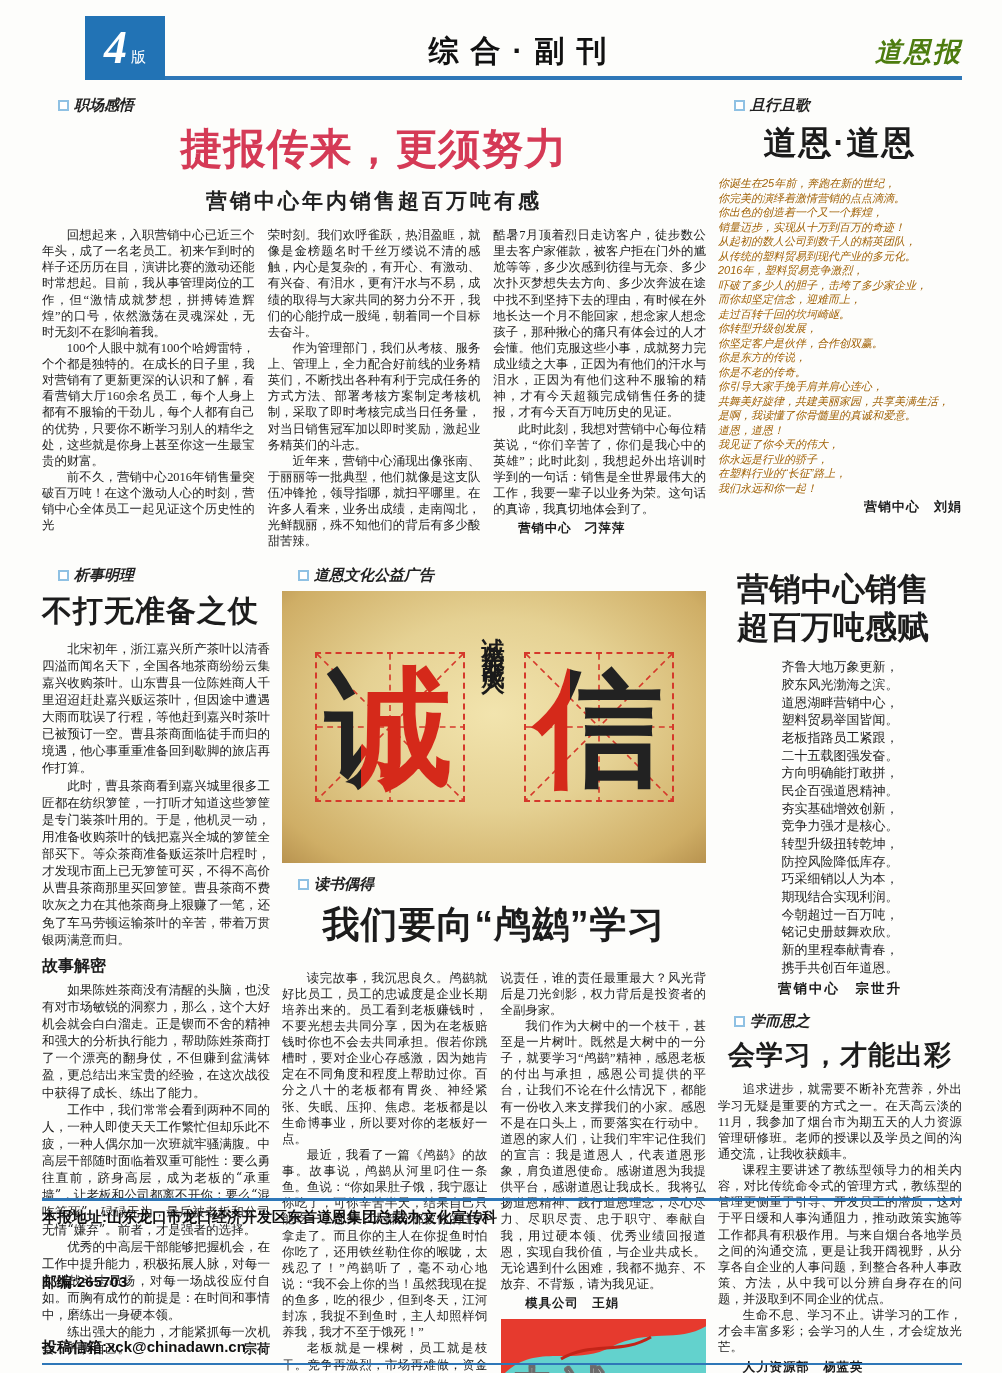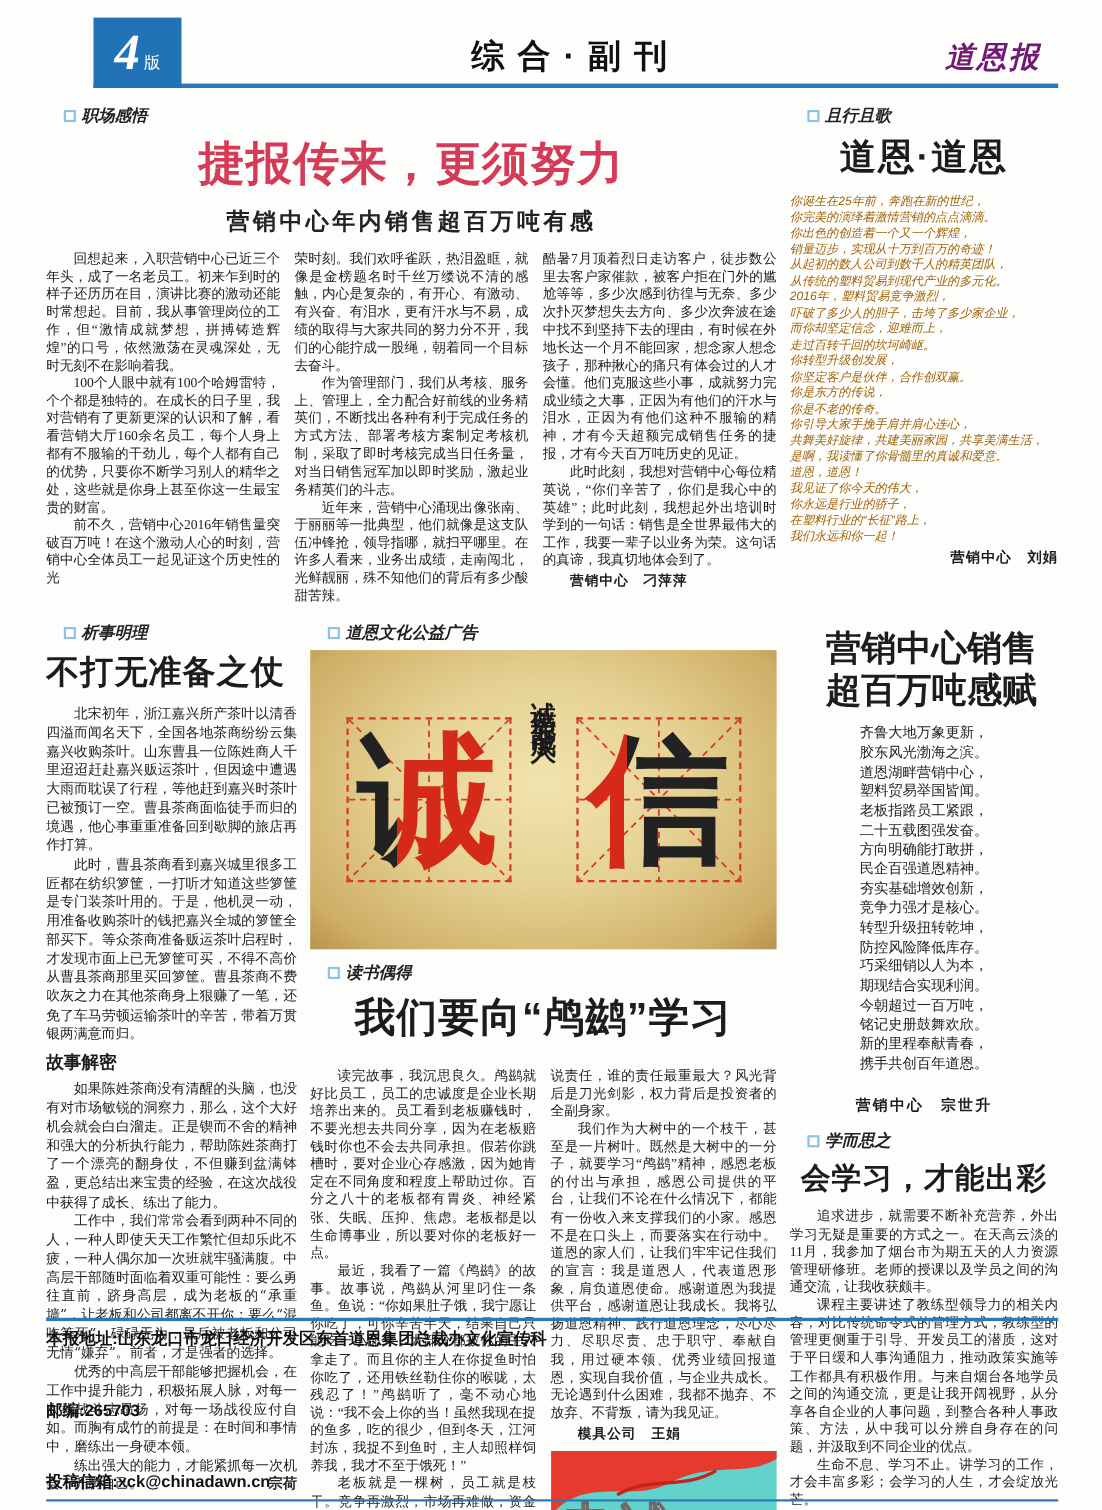--- a/index.html
+++ b/index.html
@@ -13,23 +13,23 @@
   
   .masthead { position:relative; height:46px; margin-left:43px; margin-right:0;
     border-bottom:4px solid #2e77b8; }
   .page-badge { position:absolute; left:0; bottom:-4px; width:80px; height:64px;
     background:#2273b5; color:#fff; display:flex; align-items:center; justify-content:center; }
   .page-badge .num { font-family:"Liberation Serif",serif; font-style:italic; font-weight:bold; font-size:46px; line-height:1; }
   .page-badge .ban { font-family:"Liberation Sans",sans-serif; font-size:15px; margin:18px 0 0 4px; }
   .section-title { position:absolute; left:0; right:0; bottom:4px; text-align:center;
     font-family:"Liberation Sans","DejaVu Sans",sans-serif; font-weight:bold;
     font-size:30px; letter-spacing:12px; color:#111; }
-  .paper-name { position:absolute; right:16px; bottom:6px;
+  .paper-name { position:absolute; right:0; bottom:6px;
     font-family:"DejaVu Serif",serif; font-style:italic; font-weight:bold;
-    font-size:27px; color:#701a75; letter-spacing:2px; }
+    font-size:27px; color:#4d7c0f; letter-spacing:2px; }
   
   .tag { display:flex; align-items:center; gap:5px; margin:0 0 6px 16px;
     font-family:"Liberation Sans","DejaVu Sans",sans-serif; font-weight:bold; font-size:15px; color:#222;font-style:italic; }
   .tag .sq { display:inline-block; width:11px; height:11px; border:2px solid #8fc1e3; background:#fff; }
   
   .content { margin-top:16px; display:grid; grid-template-columns:228px 424px 244px;
     column-gap:12px; row-gap:16px; }
   .block-main   { grid-column:1 / span 2; grid-row:1; }
   .block-poem1  { grid-column:3; grid-row:1; }
   .block-left2  { grid-column:1; grid-row:2; }
@@ -81,25 +81,25 @@
   .cols2 .col { flex:1 1 0; }
   
   .loyalty { position:relative; width:100%; height:128px; margin-top:8px; background:#63d2cd; overflow:hidden; }
   .loyalty svg { position:absolute; top:0; left:0; }
   .loyalty-word { position:absolute; left:10px; top:40px;
     font-family:"DejaVu Serif",serif; font-weight:bold; font-size:44px; color:#fff;
     letter-spacing:10px; -webkit-text-stroke:1.5px #6b6b6b;
     text-shadow:1px 1px 0 #777,-1px -1px 0 #777,1px -1px 0 #777,-1px 1px 0 #777; }
   
   .fu-title { font-family:"Liberation Sans",sans-serif; font-weight:900; font-size:32px;
-    line-height:1.2; width:206px; margin:4px auto 12px; text-align:right; }
+    line-height:1.2; width:206px; margin:4px auto 12px; text-align:left; }
   .fu-line { font-family:"DejaVu Serif",serif; font-size:13px; line-height:1.36;
     text-align:center; color:#222; }
   .fu-sig { font-family:Liberation Mono, monospace; font-weight:bold; font-size:13.5px;
-    text-align:center; margin-top:20px; letter-spacing:2px; }
+    text-align:center; margin-top:4px; letter-spacing:2px; }
   
   .study-title { font-family:"Liberation Sans",sans-serif; font-weight:900; font-size:27px;
     text-align:center; margin:2px 0 8px; letter-spacing:1px; }
   
   .footer { position:absolute; left:42px; right:40px; bottom:8px;
     border-top:3px solid #2e77b8; border-bottom:2px solid #2e77b8; padding:7px 0 6px; }
   .footer-row { display:flex; justify-content:center; gap:46px;
     font-family:"Liberation Sans",sans-serif; font-weight:bold; font-size:15px; color:#111;flex-direction:column; }
 </style>
 </head>

